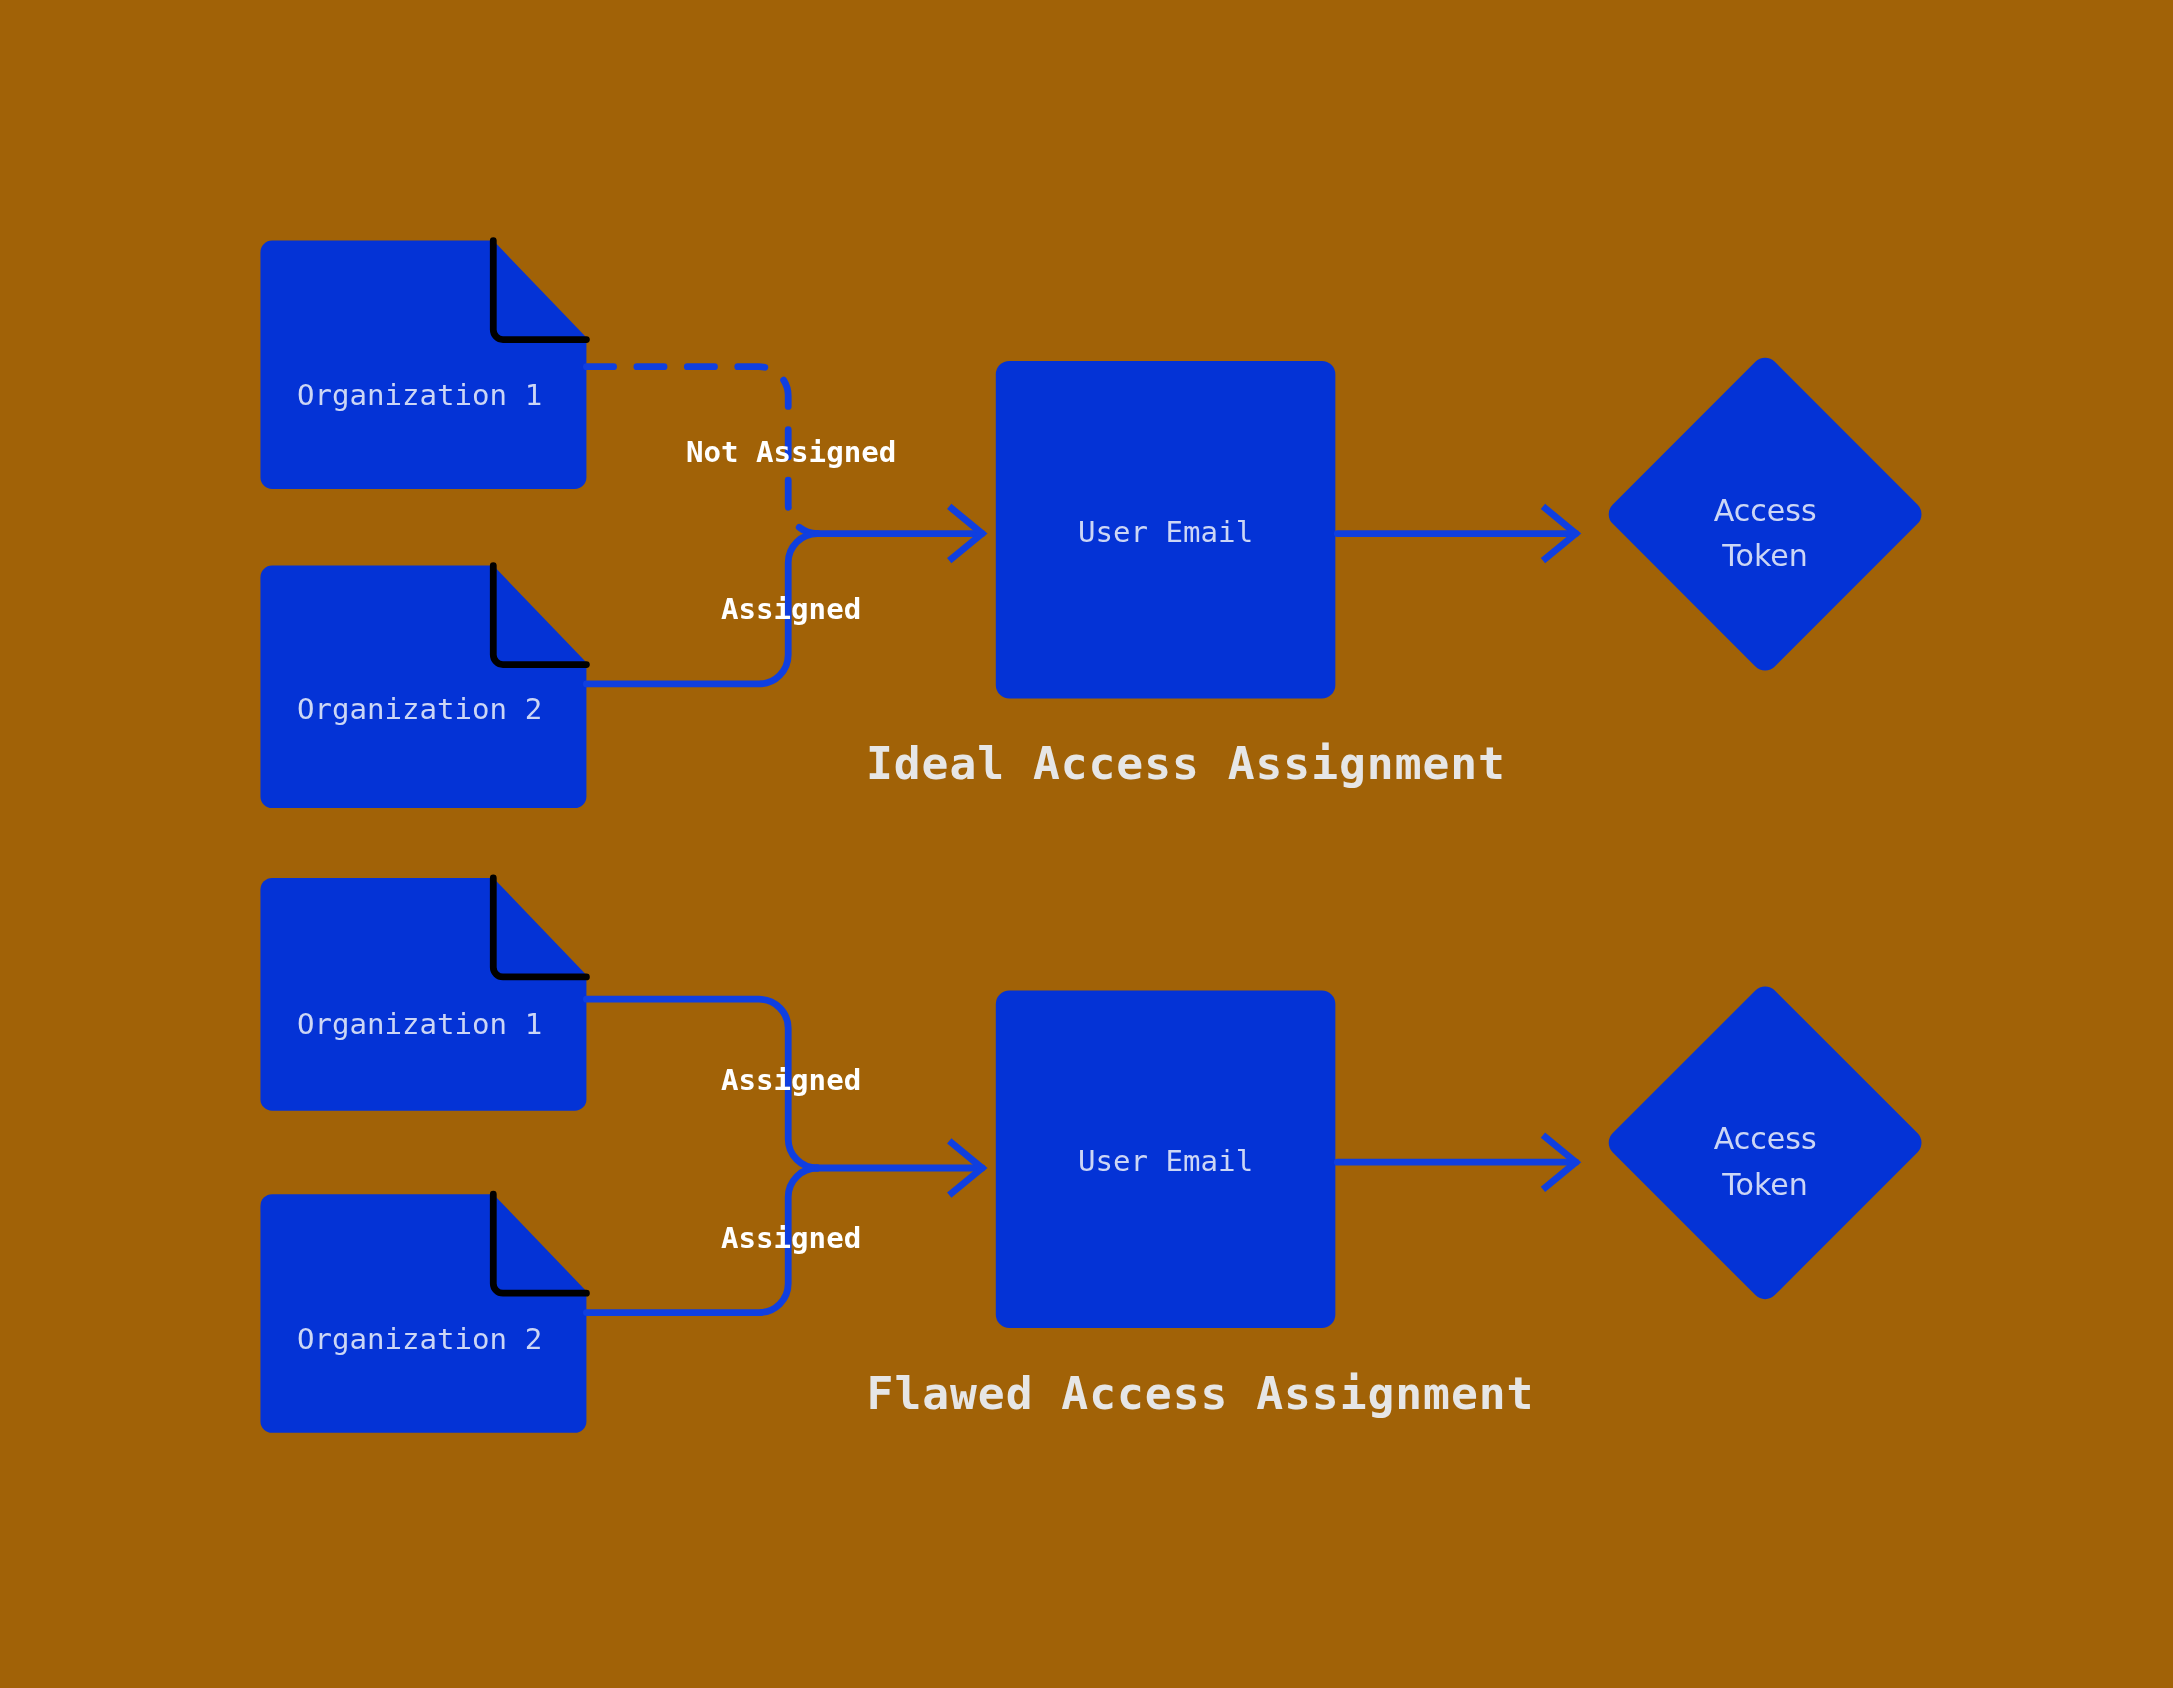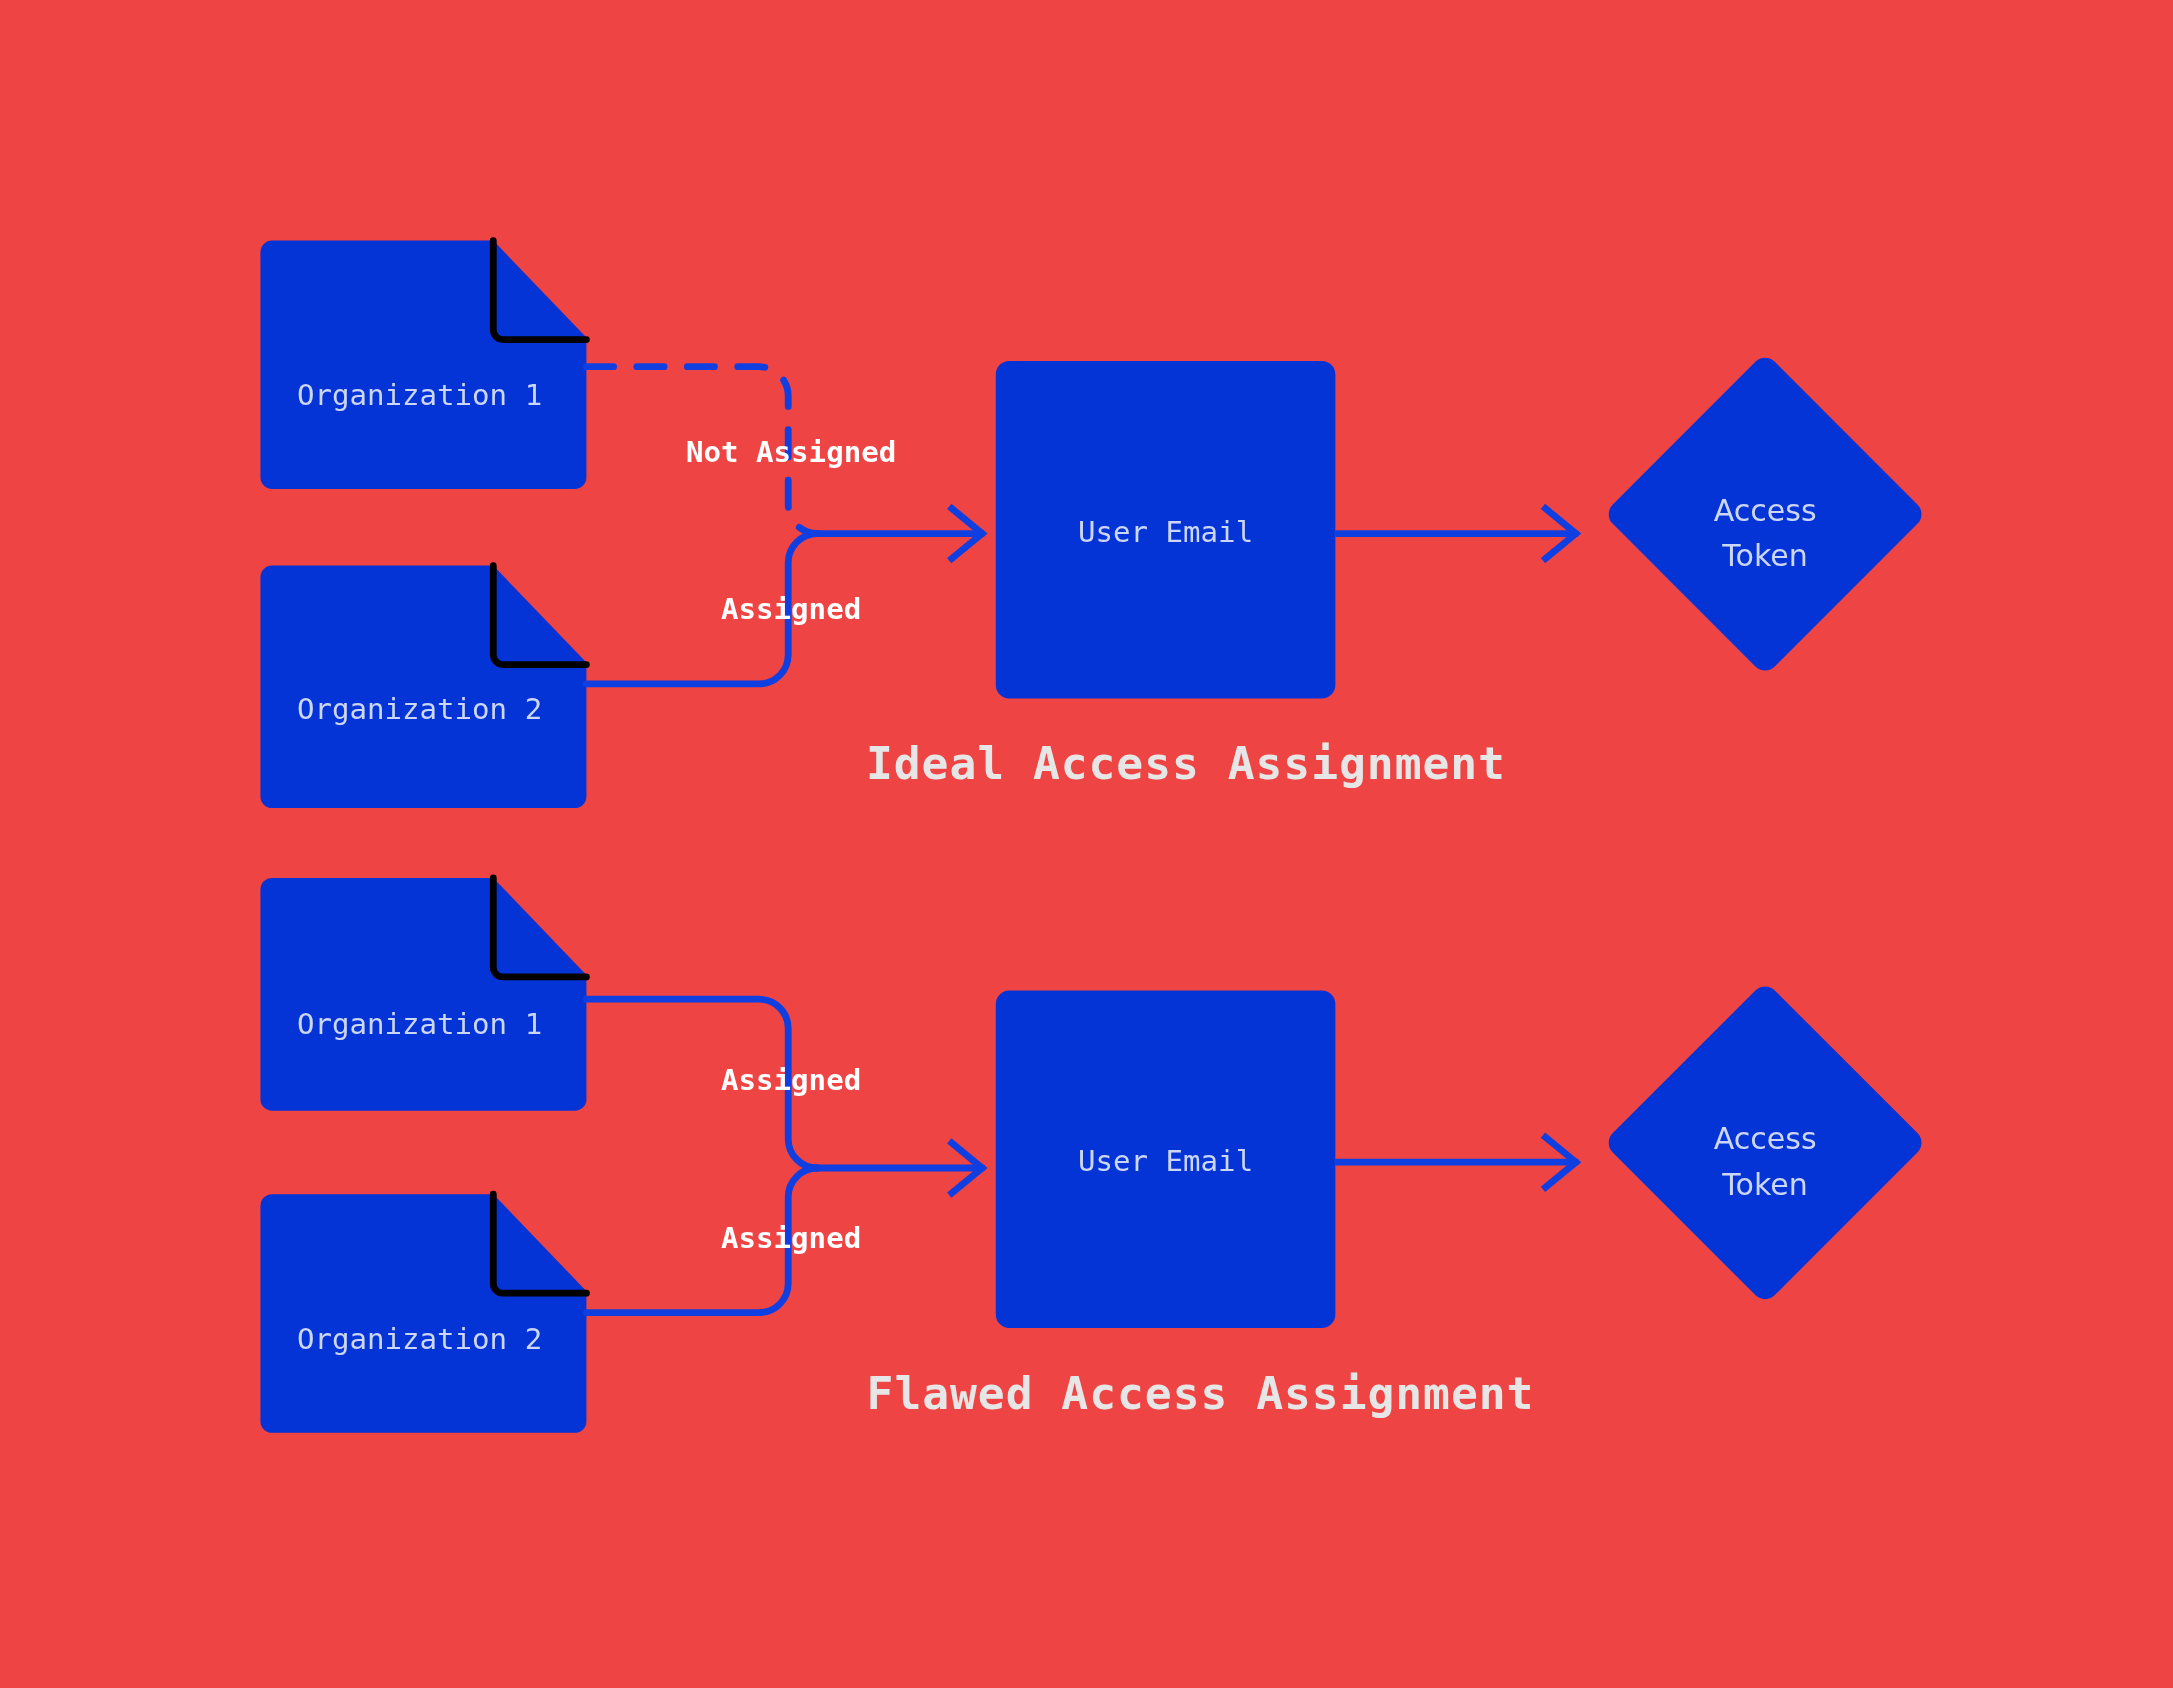--- a/index.html
+++ b/index.html
@@ -10,21 +10,21 @@
   body {
     width: 2174px;
     height: 1688px;
     overflow: hidden;
     font-family: "DejaVu Sans Mono", monospace;
   }
   #stage {
     position: relative;
     width: 2174px;
     height: 1688px;
-    background: #ef4444;
+    background: #a16207;
   }
   svg#diagram {
     position: absolute;
     top: 0;
     left: 0;
     width: 2174px;
     height: 1688px;
     display: block;
   }
   text.node-label {

